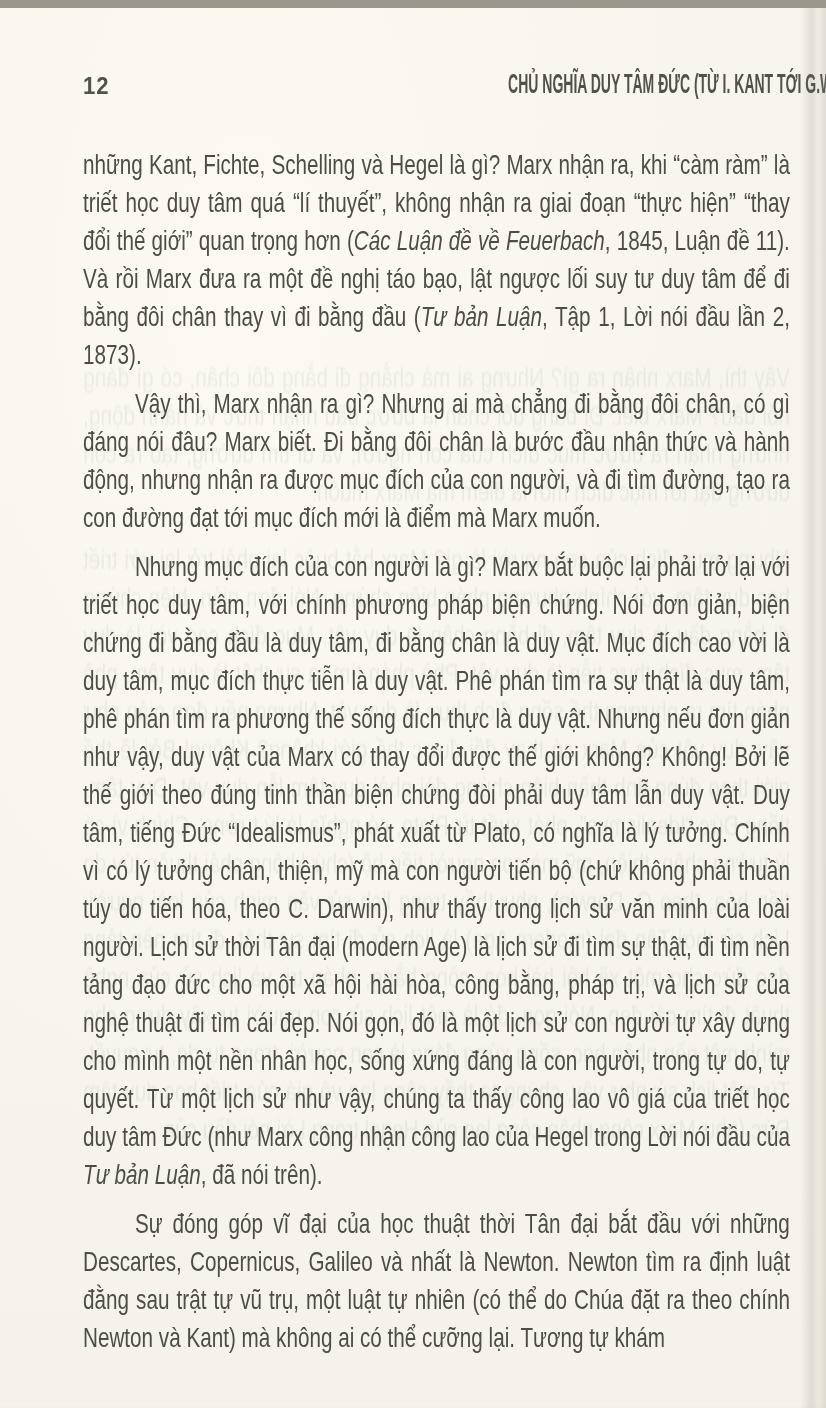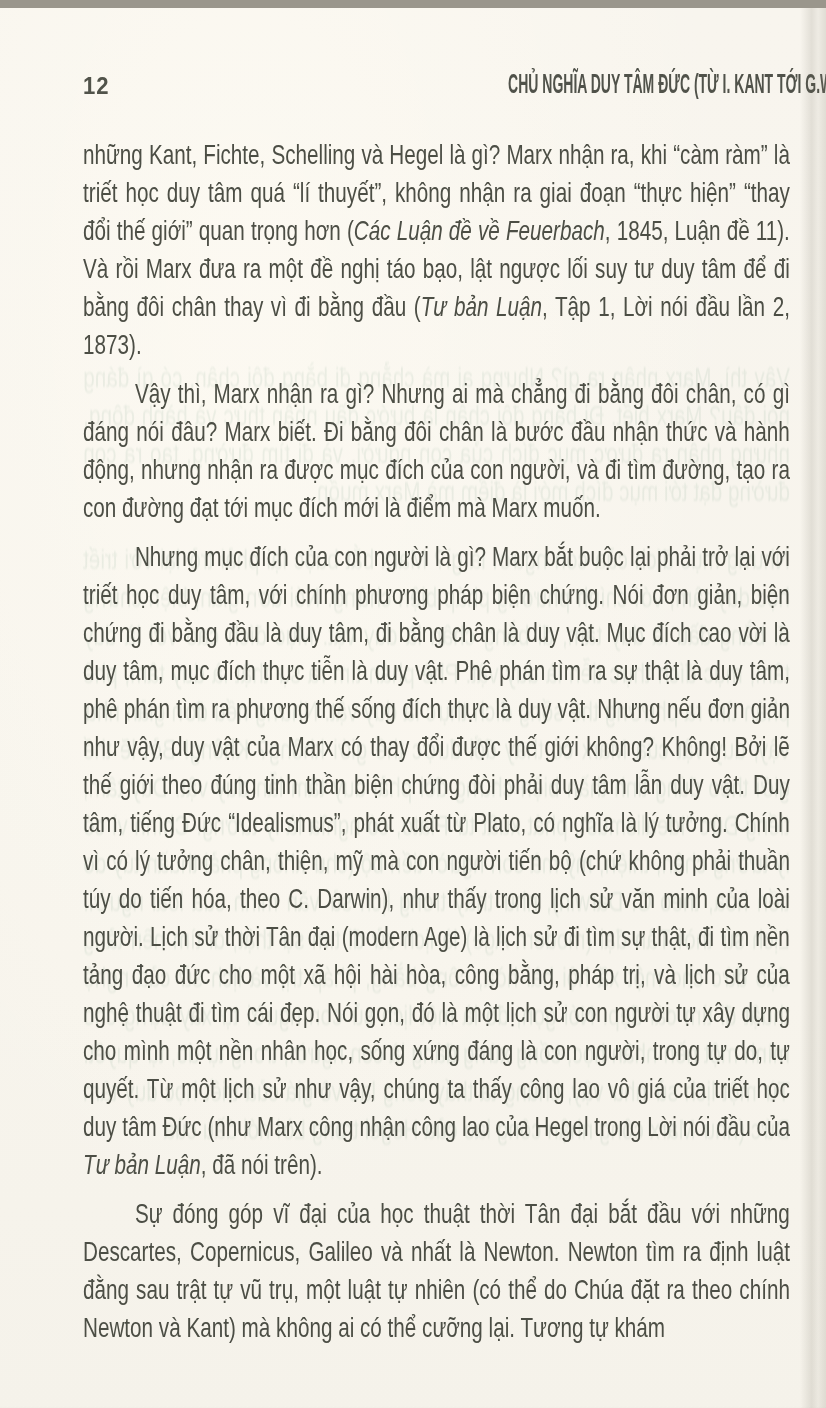--- a/index.html
+++ b/index.html
@@ -61,21 +61,21 @@
     font-weight: bold;
     white-space: nowrap;
     transform: scaleX(0.50);
     transform-origin: right bottom;
     letter-spacing: 0px;
     color: #50524a;
   }
 
   .body-block {
     position: absolute;
-    top: 128px;
+    top: 138px;
     left: 83px;
     width: 707px;
   }
   .text-col {
     width: 940px;
     transform: scaleX(0.752);
     transform-origin: left top;
     font-size: 27.5px;
     line-height: 38px;
     text-align: justify;

